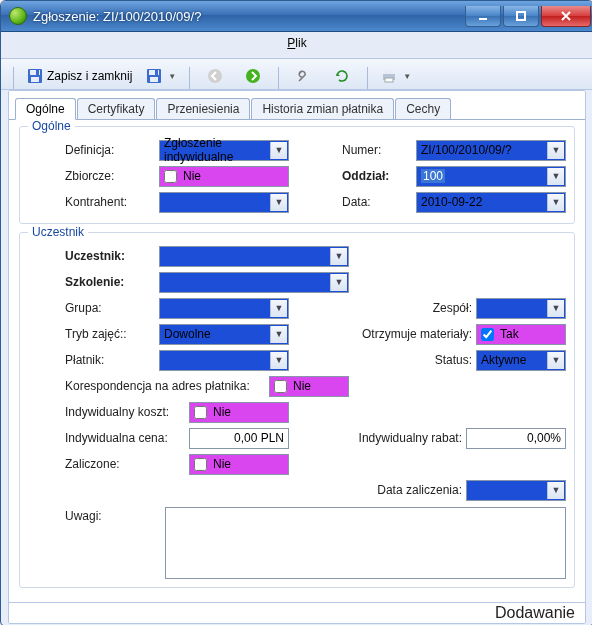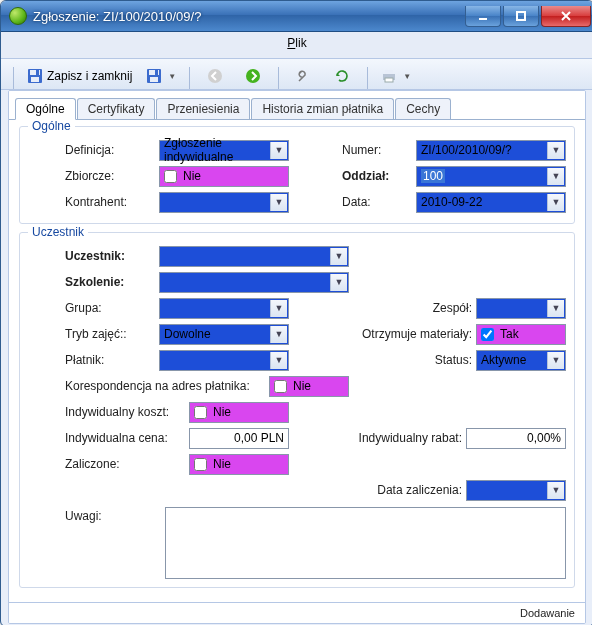--- a/index.html
+++ b/index.html
@@ -58,21 +58,21 @@
   .txtbox.r{justify-content:flex-end;}
   .checkwrap{flex:1;height:21px;border:1px solid #8896aa;background:#d946ef;
     display:flex;align-items:center;padding:0 4px;box-sizing:border-box;gap:6px;}
   .checkwrap input{margin:0;}
   .sel{background:#3a76d6;color:#fff;padding:0 2px;}
   .cols{display:flex;gap:16px;}
   .col{flex:1;}
   textarea.txtarea{width:100%;height:72px;border:1px solid #8896aa;resize:none;
     box-sizing:border-box;font-family:inherit;font-size:12px;overflow-y:scroll;}
   .statusbar{height:20px;border-top:1px solid #b5c7e5;display:flex;align-items:center;
-    justify-content:flex-end;padding:0 10px;color:#222;font-size:11px;background:#fff;}
+    justify-content:flex-end;padding:0 10px;color:#222;font-size:16px;background:#fff;}
 </style>
 </head>
 <body>
 
 <div class="window">
 
   <div class="titlebar">
     <div class="icon"></div>
     <div class="title">Zgłoszenie: ZI/100/2010/09/?</div>
     <div class="winbtns">

